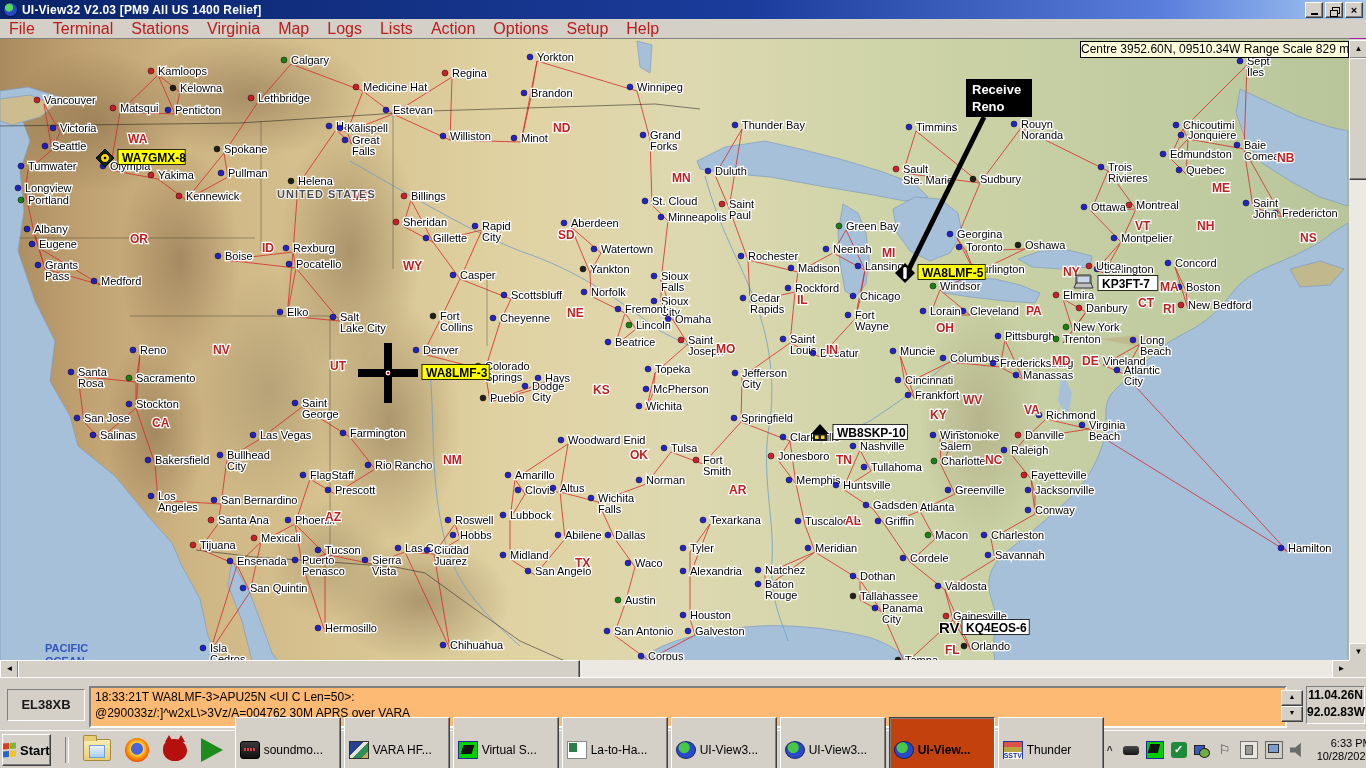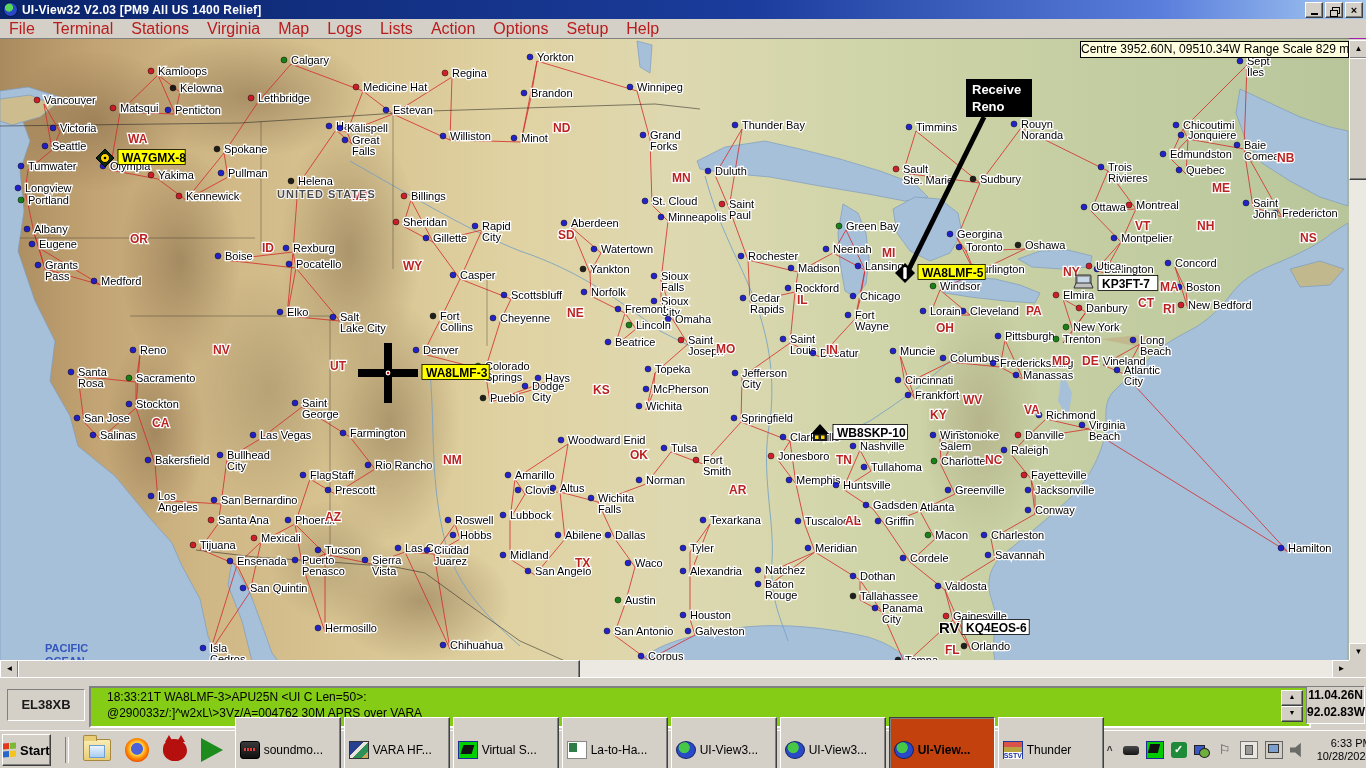--- a/index.html
+++ b/index.html
@@ -44,23 +44,23 @@
     border-color:#fff #404040 #404040 #fff;box-shadow:inset -1px -1px 0 #808080;
     font-size:8px;color:#000;text-align:center;line-height:15px;}
   .sthumb{position:absolute;background:#d4d0c8;border:1px solid;
     border-color:#fff #404040 #404040 #fff;box-shadow:inset -1px -1px 0 #808080;}
   
   .statusbar{position:absolute;left:0;top:677px;width:1366px;height:53px;background:#d4d0c8;
     border-top:1px solid #fff;}
   .grid-panel{position:absolute;left:7px;top:11px;width:76px;height:30px;background:#d4d0c8;
     border:1px solid;border-color:#808080 #fff #fff #808080;
     font-size:13px;font-weight:bold;color:#1a1a1a;text-align:center;line-height:30px;}
-  .monitor-box{position:absolute;left:89px;top:8px;width:1186px;height:36px;background:#84cc16;
+  .monitor-box{position:absolute;left:89px;top:8px;width:1186px;height:36px;background:#fdba74;
     border:2px solid;border-color:#808080 #fff #fff #808080;
-    font-size:12px;line-height:16px;color:#000;padding:1px 16px;white-space:pre;overflow:hidden;}
+    font-size:12px;line-height:16px;color:#000;padding:1px 4px;white-space:pre;overflow:hidden;}
   .spinner{position:absolute;left:1281px;top:12px;width:20px;height:28px;}
   .spinner .sbtn{position:static;display:block;width:20px;height:14px;line-height:12px;font-size:7px;}
   .coord-panel{position:absolute;left:1306px;top:8px;width:57px;height:36px;background:#d4d0c8;
     border:1px solid;border-color:#808080 #fff #fff #808080;
     font-size:12px;font-weight:bold;line-height:17px;text-align:center;color:#000;}
   
   .taskbar{position:absolute;left:0;top:730px;width:1366px;height:38px;background:#d4d0c8;
     border-top:1px solid #fff;display:flex;align-items:center;}
   .start-btn{margin-left:2px;width:58px;height:30px;background:#d4d0c8;border:1px solid;
     border-color:#fff #404040 #404040 #fff;box-shadow:inset -1px -1px 0 #808080;

